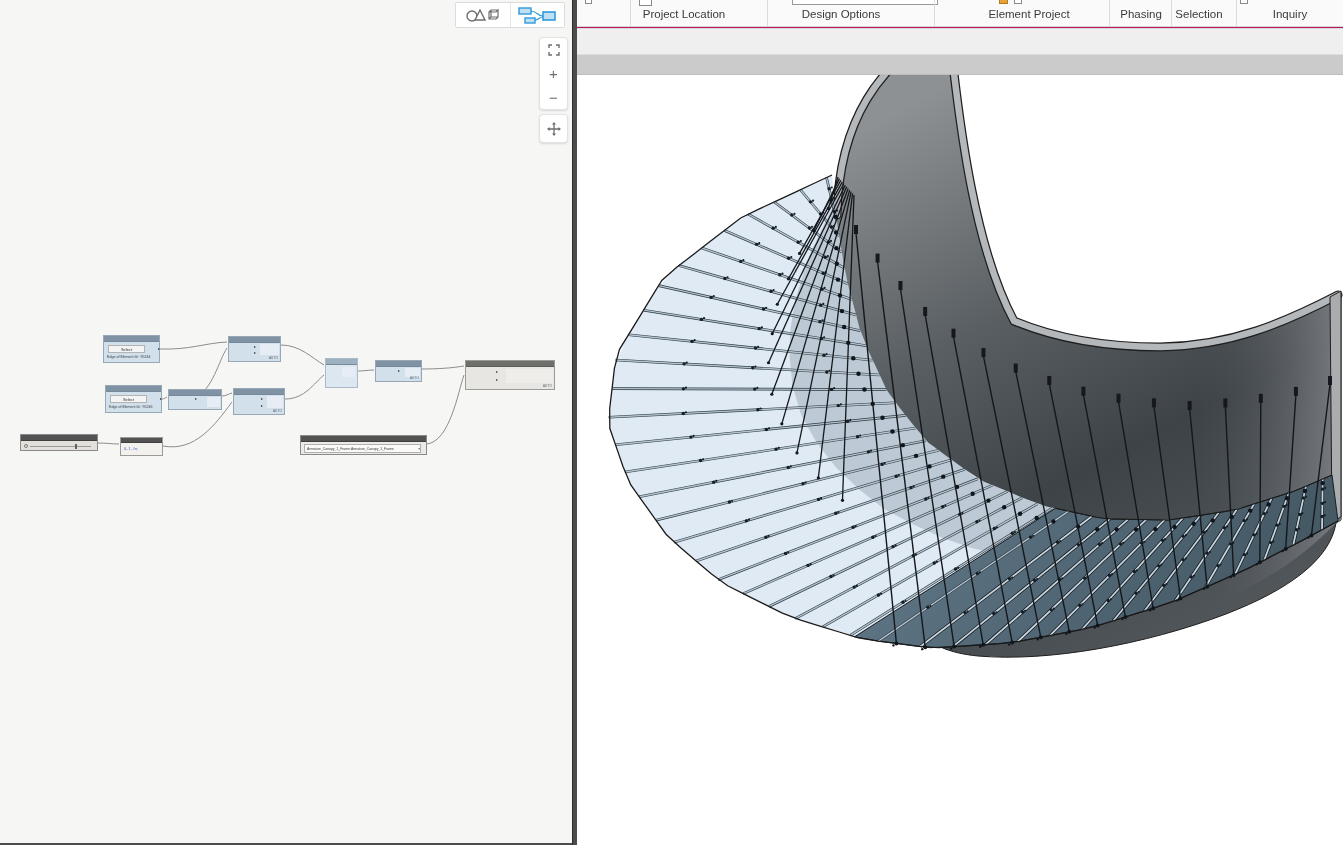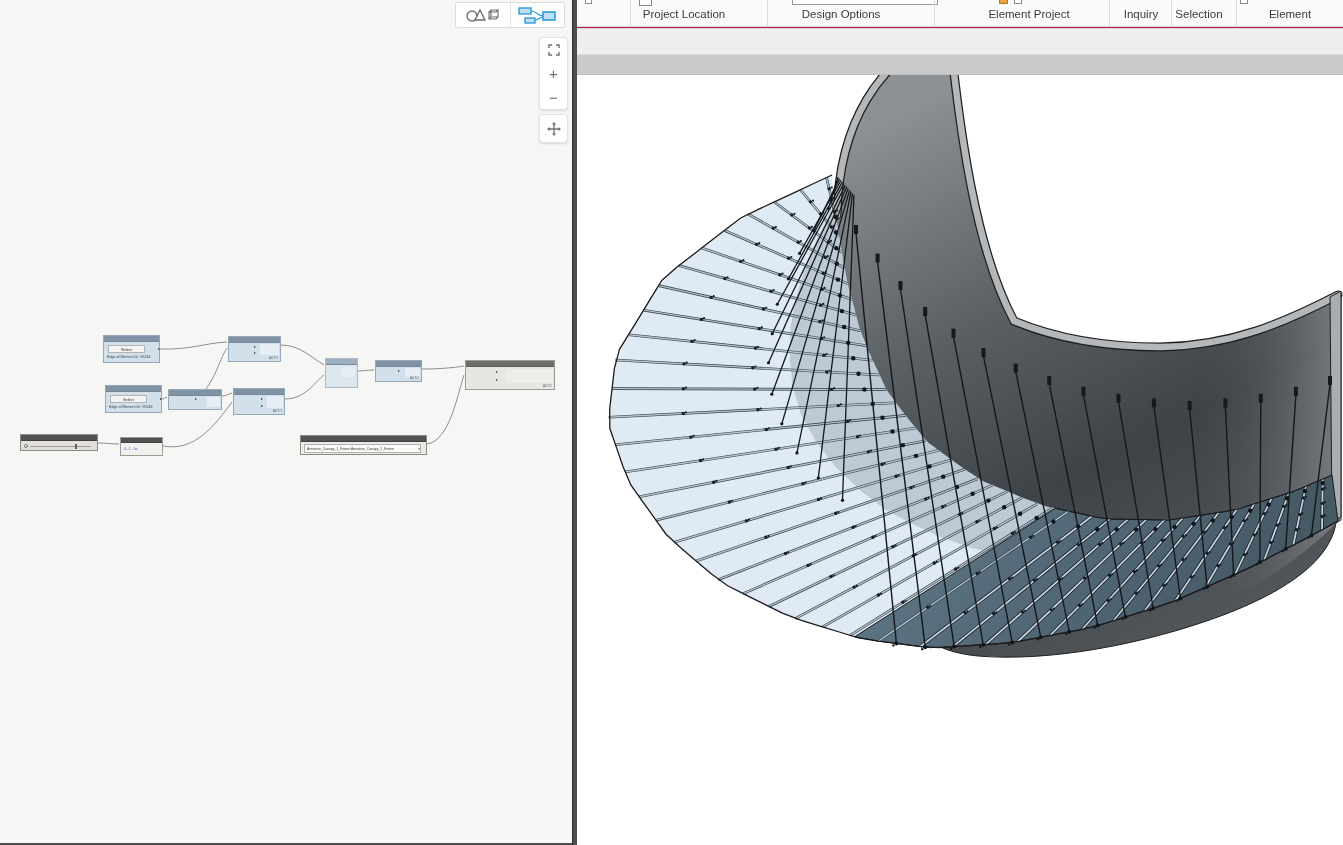--- a/index.html
+++ b/index.html
@@ -226,23 +226,23 @@
       <div class="panel-sep" style="left:53px"></div>
       <div class="panel-sep" style="left:190px"></div>
       <div class="panel-sep" style="left:357px"></div>
       <div class="panel-sep" style="left:532px"></div>
       <div class="panel-sep" style="left:594px"></div>
       <div class="panel-sep" style="left:659px"></div>
 
       <div class="panel-label" style="left:107px">Project Location</div>
       <div class="panel-label" style="left:264px">Design Options</div>
       <div class="panel-label" style="left:452px">Element Project</div>
-      <div class="panel-label" style="left:564px">Inquiry</div>
+      <div class="panel-label" style="left:564px">Phasing</div>
       <div class="panel-label" style="left:622px">Selection</div>
-      <div class="panel-label" style="left:713px">Element</div>
+      <div class="panel-label" style="left:713px">Inquiry</div>
     </div>
 
     <div id="options-bar"></div>
     <div id="gray-bar"></div>
 
     <div id="view3d">
       <svg id="scene" width="766" height="770" viewBox="577 75 766 770">
         <defs>
           <linearGradient id="wallGrad" gradientUnits="userSpaceOnUse" x1="880" y1="120" x2="1180" y2="700">
             <stop offset="0" stop-color="#8d9194"></stop>

